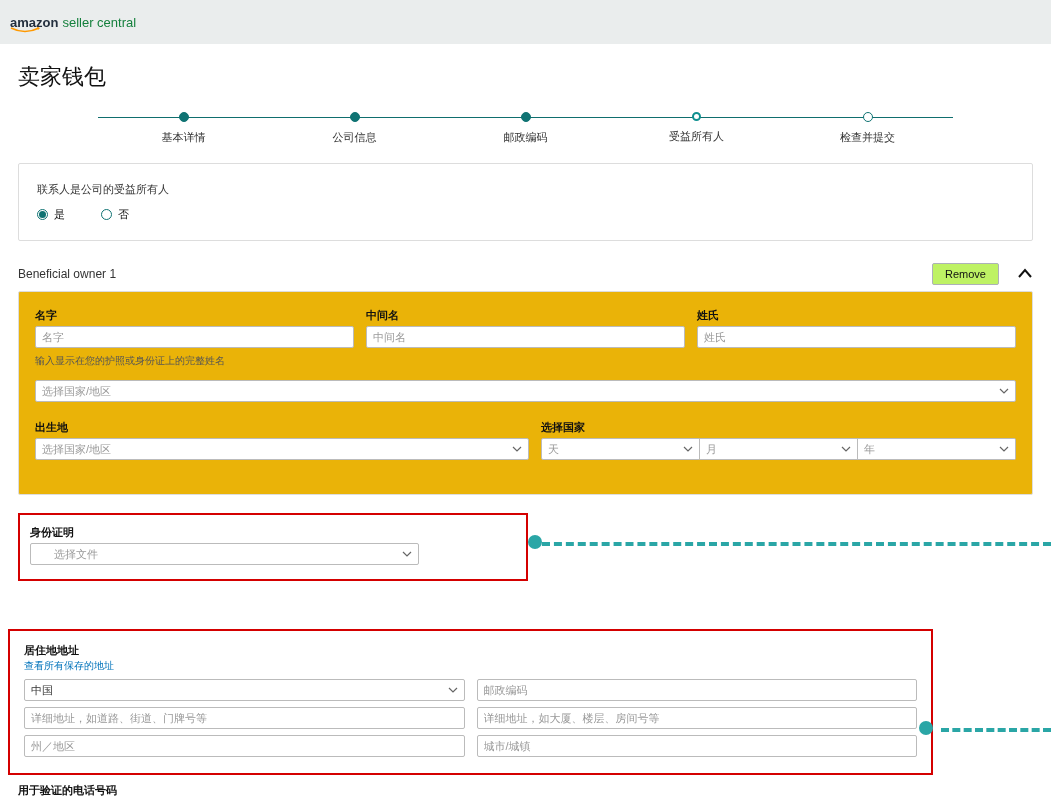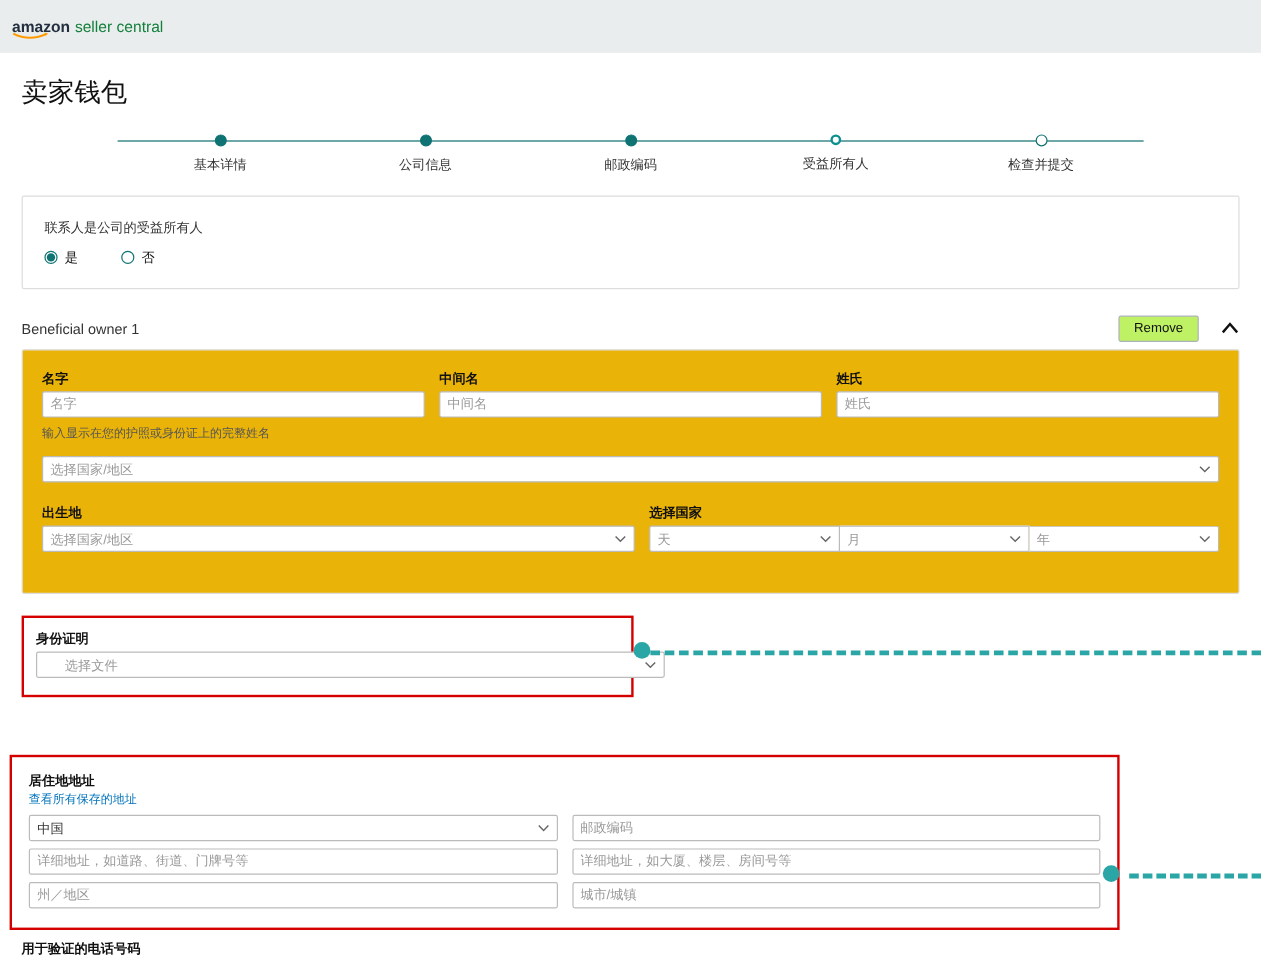--- a/index.html
+++ b/index.html
@@ -183,21 +183,21 @@
               </svg>
             </div>
         </div>
       </div>
     </div>
   </div>
 
   <div style="position:relative;">
     <div class="redbox" style="width:510px;">
       <span class="fld-label">身份证明</span>
-      <div class="select" style="margin-top:3px; width:524px;padding-left:23px;">
+      <div class="select" style="margin-top:3px; width:389px;padding-left:23px;">
         <span class="ph">选择文件</span>
         <svg class="chev" viewBox="0 0 10 10">
             <path d="M1 3 L5 7 L9 3" stroke="#666" stroke-width="1.2" fill="none"></path>
           </svg>
       </div>
     </div>
     <div class="dashdot" style="left:510px; top:29px;"></div>
     <div class="dashline" style="left:524px; right:-18px; top:29px;"></div>
   </div>
 

